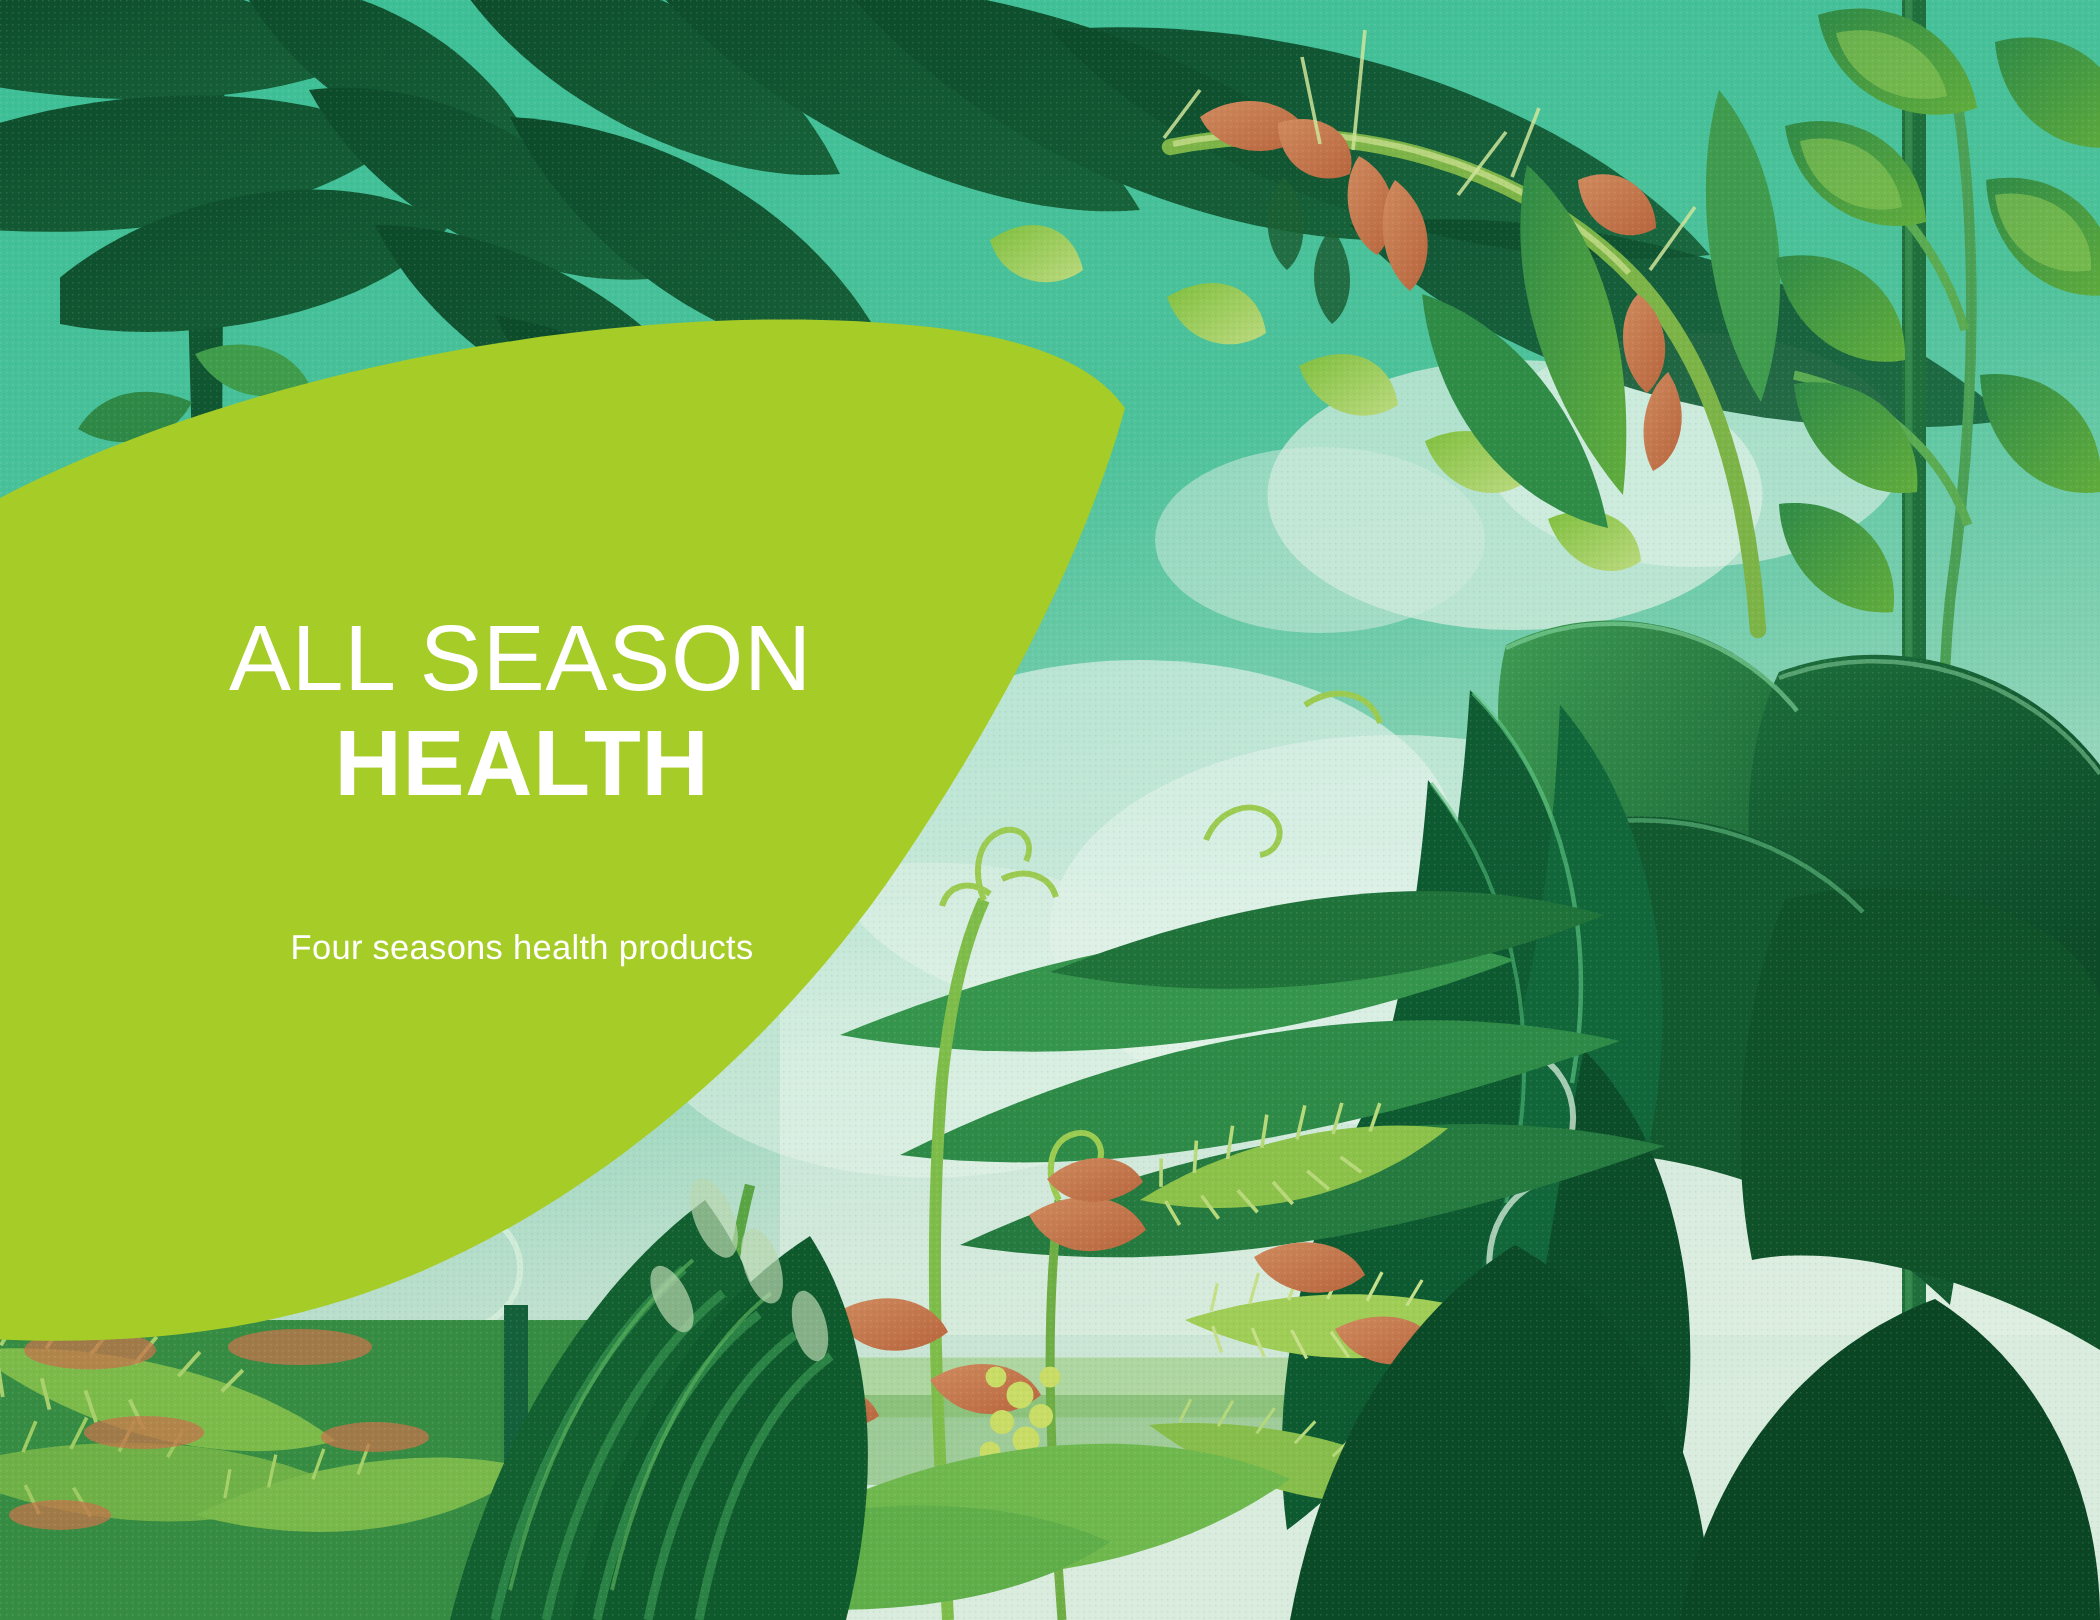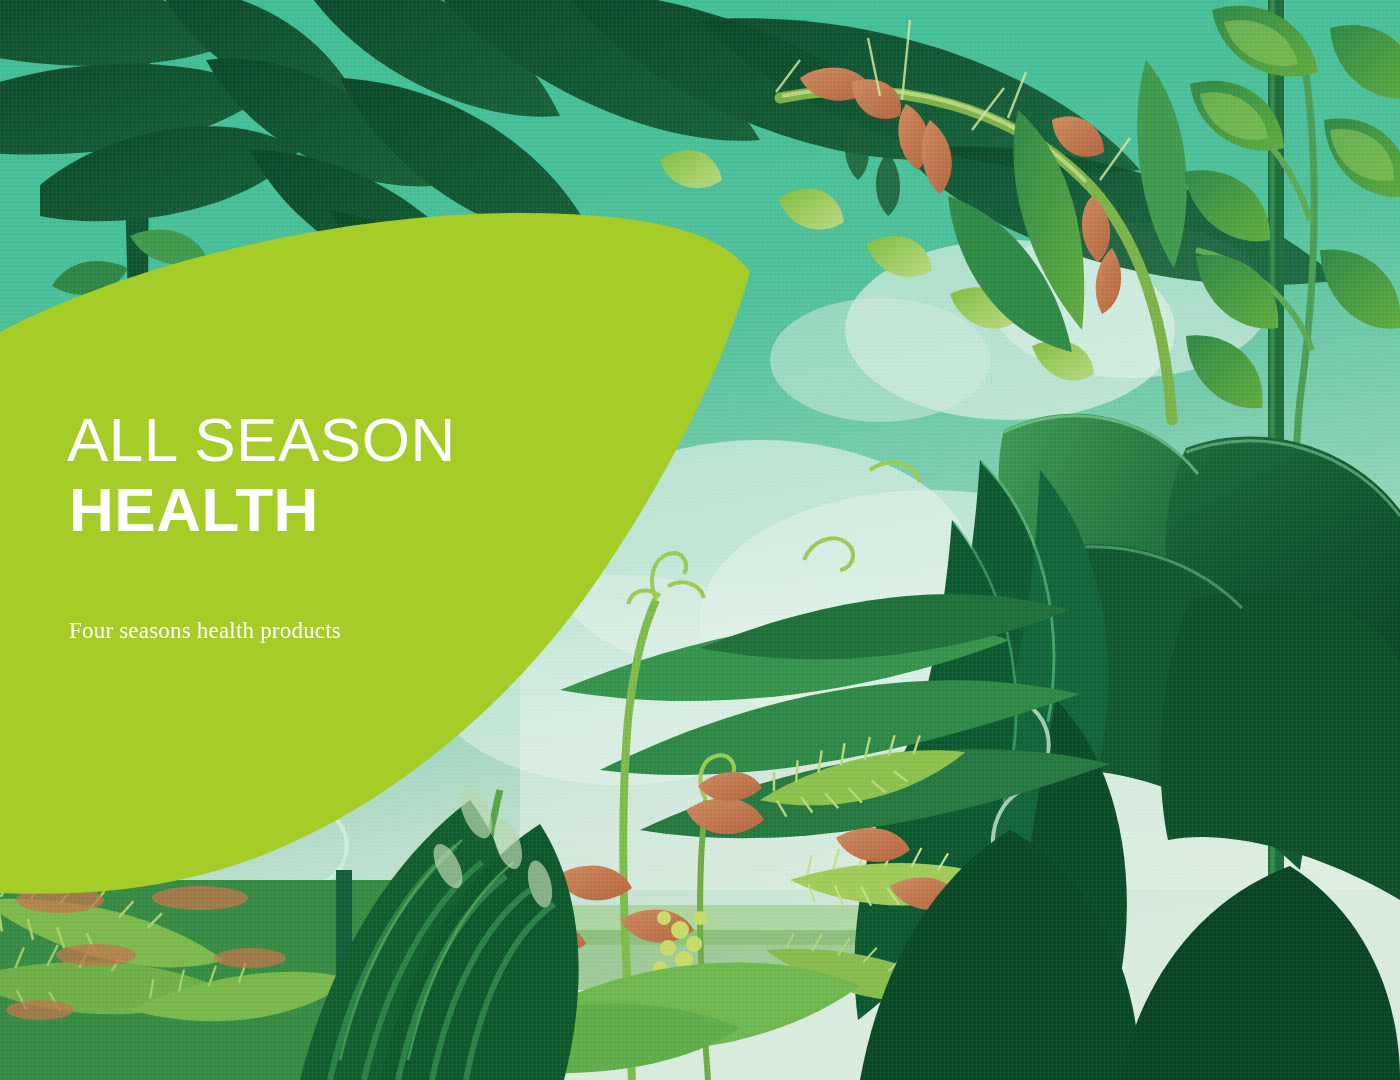--- a/index.html
+++ b/index.html
@@ -9,20 +9,21 @@
   }
   body {
     font-family: "Liberation Sans", sans-serif;
   }
   #poster {
     position: relative;
     width: 1400px;
     height: 1080px;
     overflow: hidden;
     background: #3dbf95;
+    text-align: center;
   }
   #poster svg.art {
     position: absolute;
     left: 0;
     top: 0;
     width: 1400px;
     height: 1080px;
     display: block;
   }
   .overlay-text {
@@ -47,21 +48,21 @@
     font-family: "Liberation Sans", sans-serif;
     font-size: 62px;
     font-weight: 700;
     letter-spacing: 0.5px;
     line-height: 1.06;
     color: #ffffff;
     margin: 6px 0 0 2px;
     white-space: nowrap;
   }
   .subtitle {
-    font-family: Liberation Serif, serif;
+    font-family: Liberation Sans, sans-serif;
     font-size: 23px;
     font-weight: 400;
     letter-spacing: 0.2px;
     color: #ffffff;
     margin: 75px 0 0 2px;
     white-space: nowrap;
   }
 </style>
 </head>
 <body>

